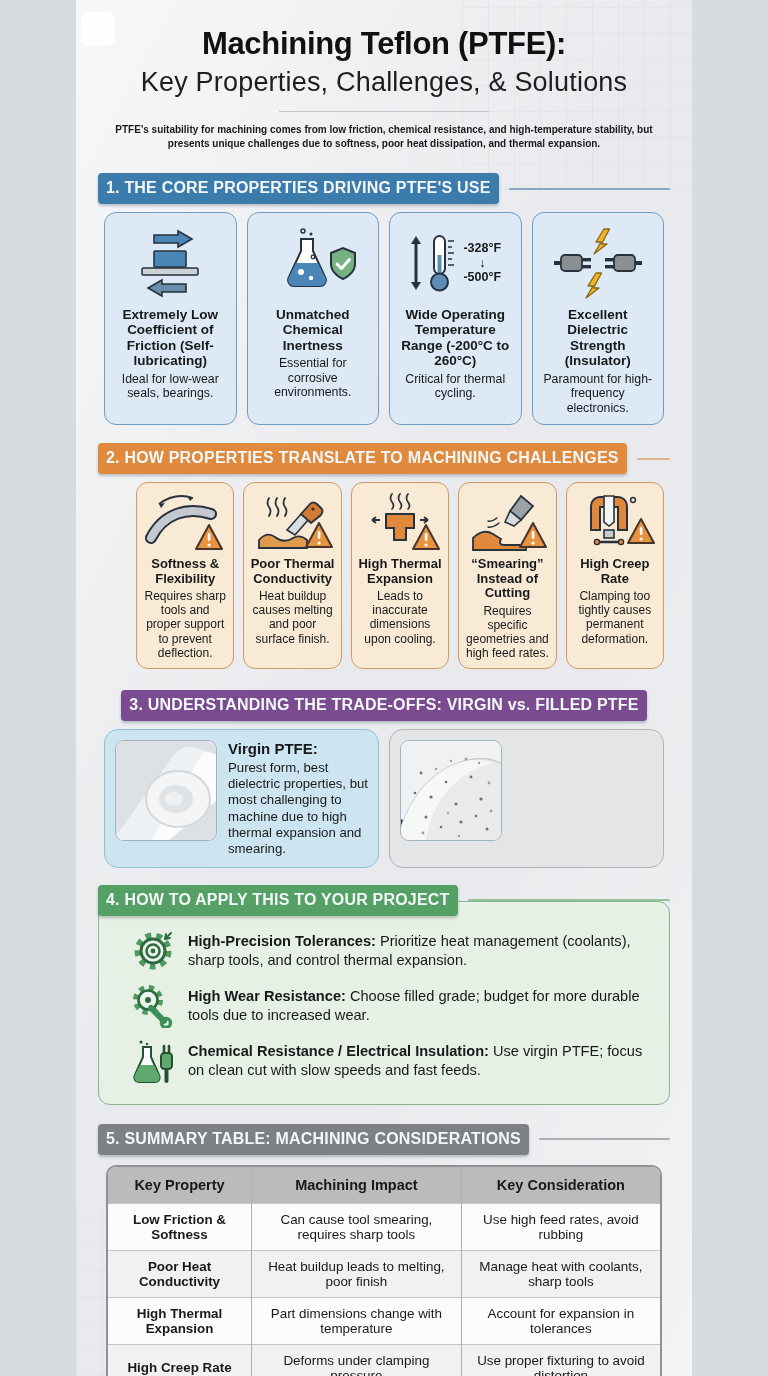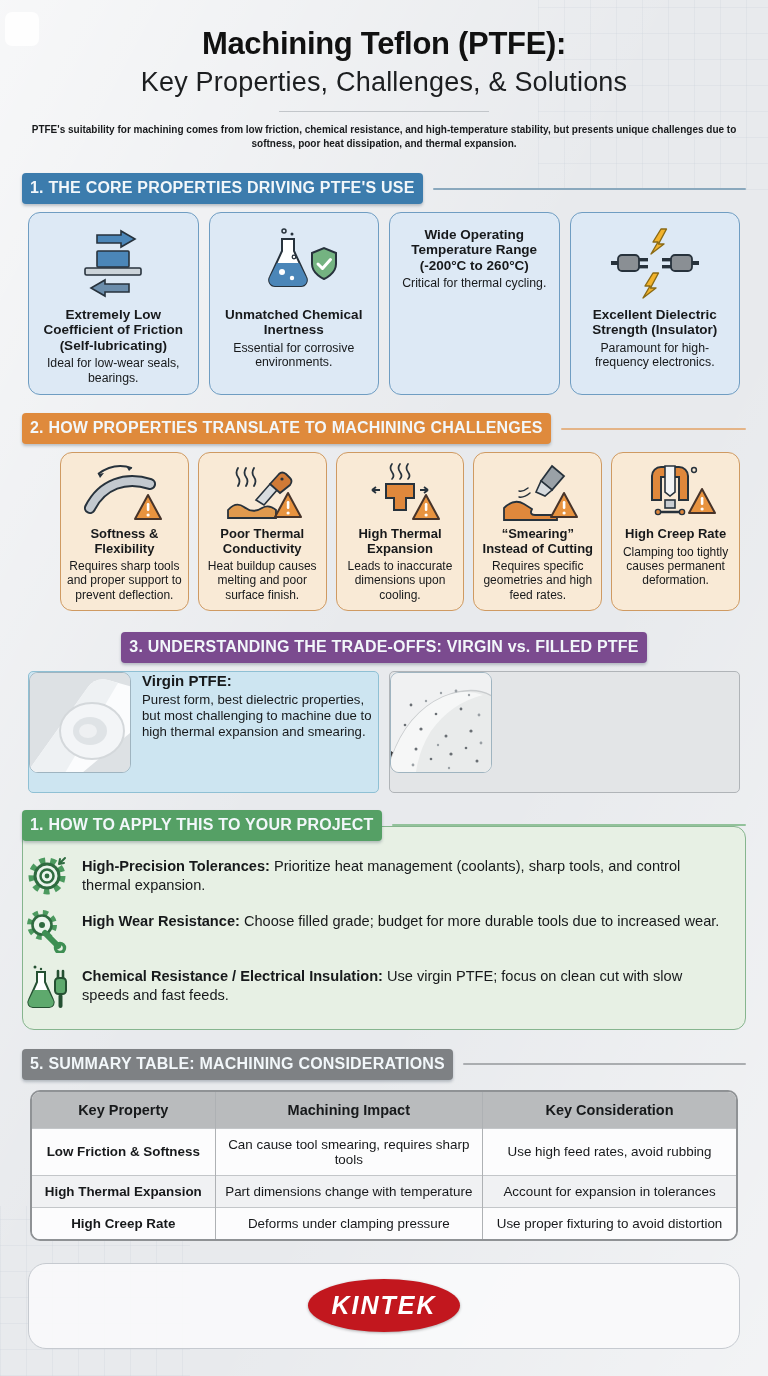--- a/index.html
+++ b/index.html
@@ -1,18 +1,18 @@
 <!DOCTYPE html>
 <html><head>
 <meta charset="utf-8">
 <style>
   * { margin:0; padding:0; box-sizing:border-box; }
   html,body { background:#d9dcdf; }
   body { font-family:"Liberation Sans", sans-serif; color:#17191b; }
-  .page { position:relative; width:768px; height:1376px; margin:0 auto; overflow:hidden;
+  .page { position:relative; width:616px; height:1376px; margin:0 auto; overflow:hidden;
     background:
       linear-gradient(118deg, rgba(255,255,255,.65) 0%, rgba(255,255,255,0) 46%),
       linear-gradient(298deg, rgba(255,255,255,.45) 0%, rgba(255,255,255,0) 38%),
       #e8eaed;
   }
   .bg-grid { position:absolute; opacity:.45; pointer-events:none;
     background:
       repeating-linear-gradient(0deg, rgba(150,168,185,.22) 0 1px, transparent 1px 26px),
       repeating-linear-gradient(90deg, rgba(150,168,185,.22) 0 1px, transparent 1px 26px);
   }
@@ -59,32 +59,32 @@
   
   .cards5 { display:grid; grid-template-columns:repeat(5,1fr); gap:9px; margin:0 6px;padding-left:32px; }
   .ccard { background:#f9ead6; border:1.5px solid #cf9a62; border-radius:12px;
     padding:8px 5px 8px; text-align:center; min-height:152px; }
   .ccard .ic { height:62px; display:flex; align-items:center; justify-content:center; }
   .ccard h3 { font-size:13px; line-height:1.12; margin-top:4px; }
   .ccard p  { font-size:12px; line-height:1.18; margin-top:3px; }
 
   
   .duo { display:grid; grid-template-columns:1fr 1fr; gap:10px; margin:0 6px; }
-  .duo-panel { border-radius:5px; display:flex; gap:11px; min-height:122px; }
+  .duo-panel { border-radius:14px; padding:10px; display:flex; gap:11px; min-height:122px; }
   .duo-panel.virgin { background:#cde5f1; border:1.5px solid #8fc0d4; }
   .duo-panel.filled { background:#e3e5e7; border:1.5px solid #b0b4b8; }
   .photo { flex:0 0 102px; height:101px; border-radius:9px; overflow:hidden; border:1px solid #9fb4c0; background:#eceef0; }
   .duo-txt h3 { font-size:15px; margin-bottom:3px; }
   .duo-txt p { font-size:13.2px; line-height:1.22; }
 
   
   .apply-wrap { position:relative; margin-top:17px; }
   .apply-head { position:relative; z-index:2; display:flex; align-items:center; }
   .apply-panel { position:relative; z-index:1; margin-top:-15px; background:#e7f0e4;
-    border:1.5px solid #86b58e; border-radius:12px; padding:27px 16px 6px 2px; }
+    border:1.5px solid #86b58e; border-radius:12px; padding:27px 16px 6px 32px; }
   .apply-item { display:flex; align-items:flex-start; gap:13px; margin-bottom:11px; }
   .apply-item .aic { flex:0 0 42px; display:flex; justify-content:center; }
   .apply-item p { font-size:14.6px; line-height:1.3; padding-top:3px; }
 
   
   .tbl-wrap { margin:0 8px; border:2px solid #8f9295; border-radius:10px; overflow:hidden; background:#fff; }
   table { width:100%; border-collapse:collapse; }
   th { background:#b9bbbd; font-size:14.5px; font-weight:700; padding:10px 18px; }
   td { font-size:13.4px; padding:8px 6px; text-align:center; }
   th + th, td + td { border-left:1px solid #aeb1b4; }
@@ -150,20 +150,36 @@
               <circle cx="46" cy="30" r="1.8" fill="none" stroke="#27323c" stroke-width="1.3"></circle>
               <path d="M64 26 l12 -5 12 5 v11 c0 10 -12 15 -12 15 s-12 -5 -12 -15 z" fill="#74b381" stroke="#27323c" stroke-width="2"></path>
               <path d="M70 37 l4.5 4.5 8 -9" stroke="#fff" stroke-width="3" fill="none" stroke-linecap="round" stroke-linejoin="round"></path>
             </svg>
           </div>
           <h3>Unmatched Chemical Inertness</h3>
           <p>Essential for corrosive environments.</p>
         </div>
 
         <div class="pcard">
+          <div class="ic">
+            <svg width="14" height="58" viewBox="0 0 14 58">
+              <path d="M7 2 L2 10 h3.5 v38 h-3.5 l5 8 5 -8 h-3.5 v-38 h3.5 z" fill="#27323c"></path>
+            </svg>
+            <svg width="30" height="60" viewBox="0 0 30 60">
+              <rect x="6" y="3" width="11" height="38" rx="5.5" fill="#fff" stroke="#27323c" stroke-width="2"></rect>
+              <rect x="9.5" y="22" width="4" height="20" fill="#5b8db8"></rect>
+              <circle cx="11.5" cy="49" r="8.5" fill="#5b8db8" stroke="#27323c" stroke-width="2"></circle>
+              <path d="M20 8 h6 M20 14 h4 M20 20 h6 M20 26 h4 M20 32 h6" stroke="#27323c" stroke-width="1.6"></path>
+            </svg>
+            <div class="temp-col">
+              <span>-328°F</span>
+              <span class="mid">↓</span>
+              <span>-500°F</span>
+            </div>
+          </div>
           <h3>Wide Operating Temperature Range (-200°C to 260°C)</h3>
           <p>Critical for thermal cycling.</p>
         </div>
 
         <div class="pcard">
           <div class="ic">
             <svg width="88" height="72" viewBox="0 0 88 72">
               <path d="M50 2 l-8 13 h5 l-7 12 13 -10 h-5.5 l8 -15 z" fill="#f2b32c" stroke="#8a6a14" stroke-width="1.4" stroke-linejoin="round"></path>
               <rect x="0" y="34" width="8" height="4" fill="#27323c"></rect>
               <rect x="7" y="28" width="21" height="16" rx="4" fill="#8a8f94" stroke="#27323c" stroke-width="1.8"></rect>
@@ -342,21 +358,21 @@
                   <circle cx="47" cy="72" r="1.2"></circle>
               </g>
             </svg>
           </div>
         </div>
       </div>
     </section>
 
     <section class="apply-wrap">
       <div class="apply-head green">
-        <span class="pill">1. HOW TO APPLY THIS TO YOUR PROJECT</span>
+        <span class="pill">4. HOW TO APPLY THIS TO YOUR PROJECT</span>
         <span class="rule-right"></span>
       </div>
       <div class="apply-panel">
 
         <div class="apply-item">
           <div class="aic">
             <svg width="44" height="44" viewBox="0 0 44 44">
               <circle cx="22" cy="22" r="15" fill="none" stroke="#4c9a5f" stroke-width="7" stroke-dasharray="5.5 5"></circle>
               <circle cx="22" cy="22" r="12" fill="#eaf4ec" stroke="#2f6b40" stroke-width="3"></circle>
               <circle cx="22" cy="22" r="6.5" fill="none" stroke="#2f6b40" stroke-width="2.5"></circle>
@@ -411,20 +427,25 @@
               <th>Key Consideration</th>
             </tr>
           </thead>
           <tbody>
             <tr>
               <td class="prop">Low Friction &amp; Softness</td>
               <td>Can cause tool smearing, requires sharp tools</td>
               <td>Use high feed rates, avoid rubbing</td>
             </tr>
             <tr>
+              <td class="prop">Poor Heat Conductivity</td>
+              <td>Heat buildup leads to melting, poor finish</td>
+              <td>Manage heat with coolants, sharp tools</td>
+            </tr>
+            <tr>
               <td class="prop">High Thermal Expansion</td>
               <td>Part dimensions change with temperature</td>
               <td>Account for expansion in tolerances</td>
             </tr>
             <tr>
               <td class="prop">High Creep Rate</td>
               <td>Deforms under clamping pressure</td>
               <td>Use proper fixturing to avoid distortion</td>
             </tr>
           </tbody>

